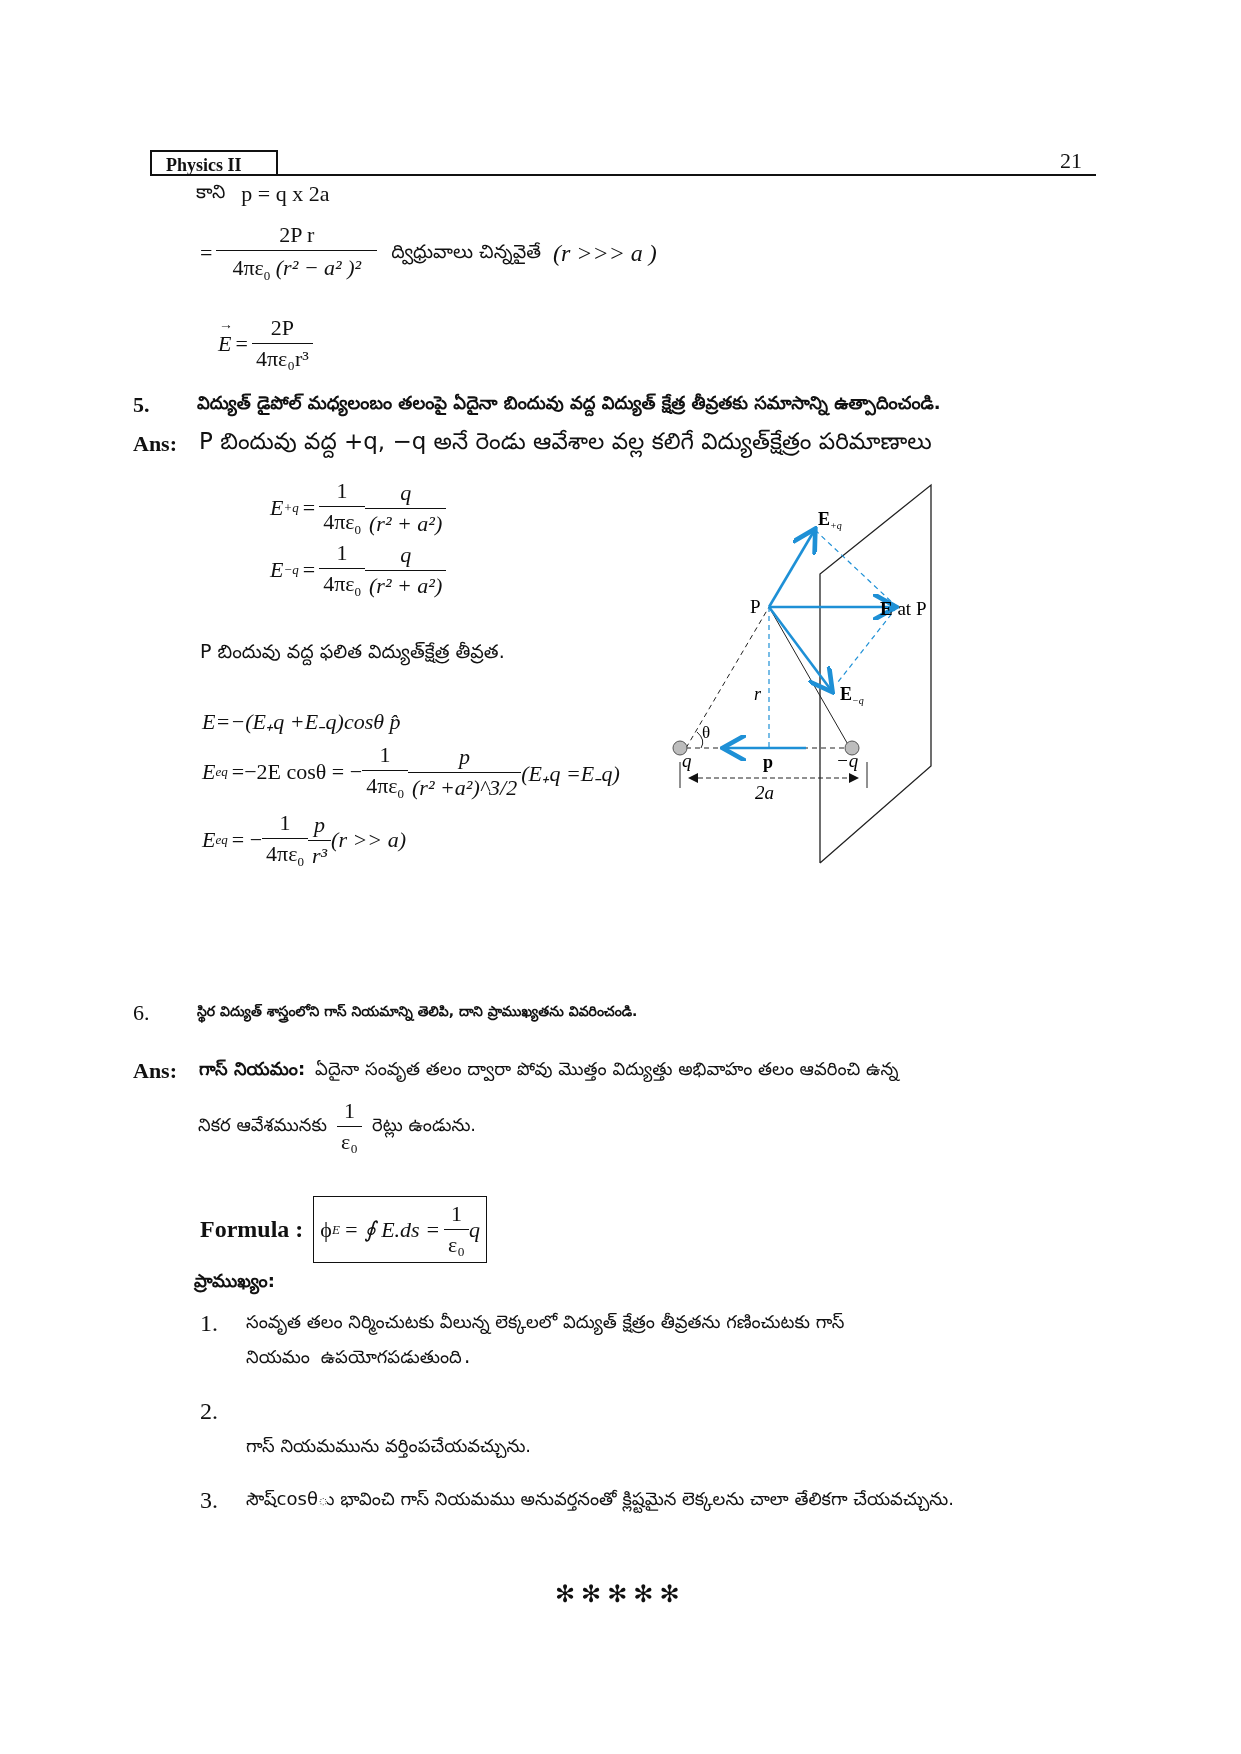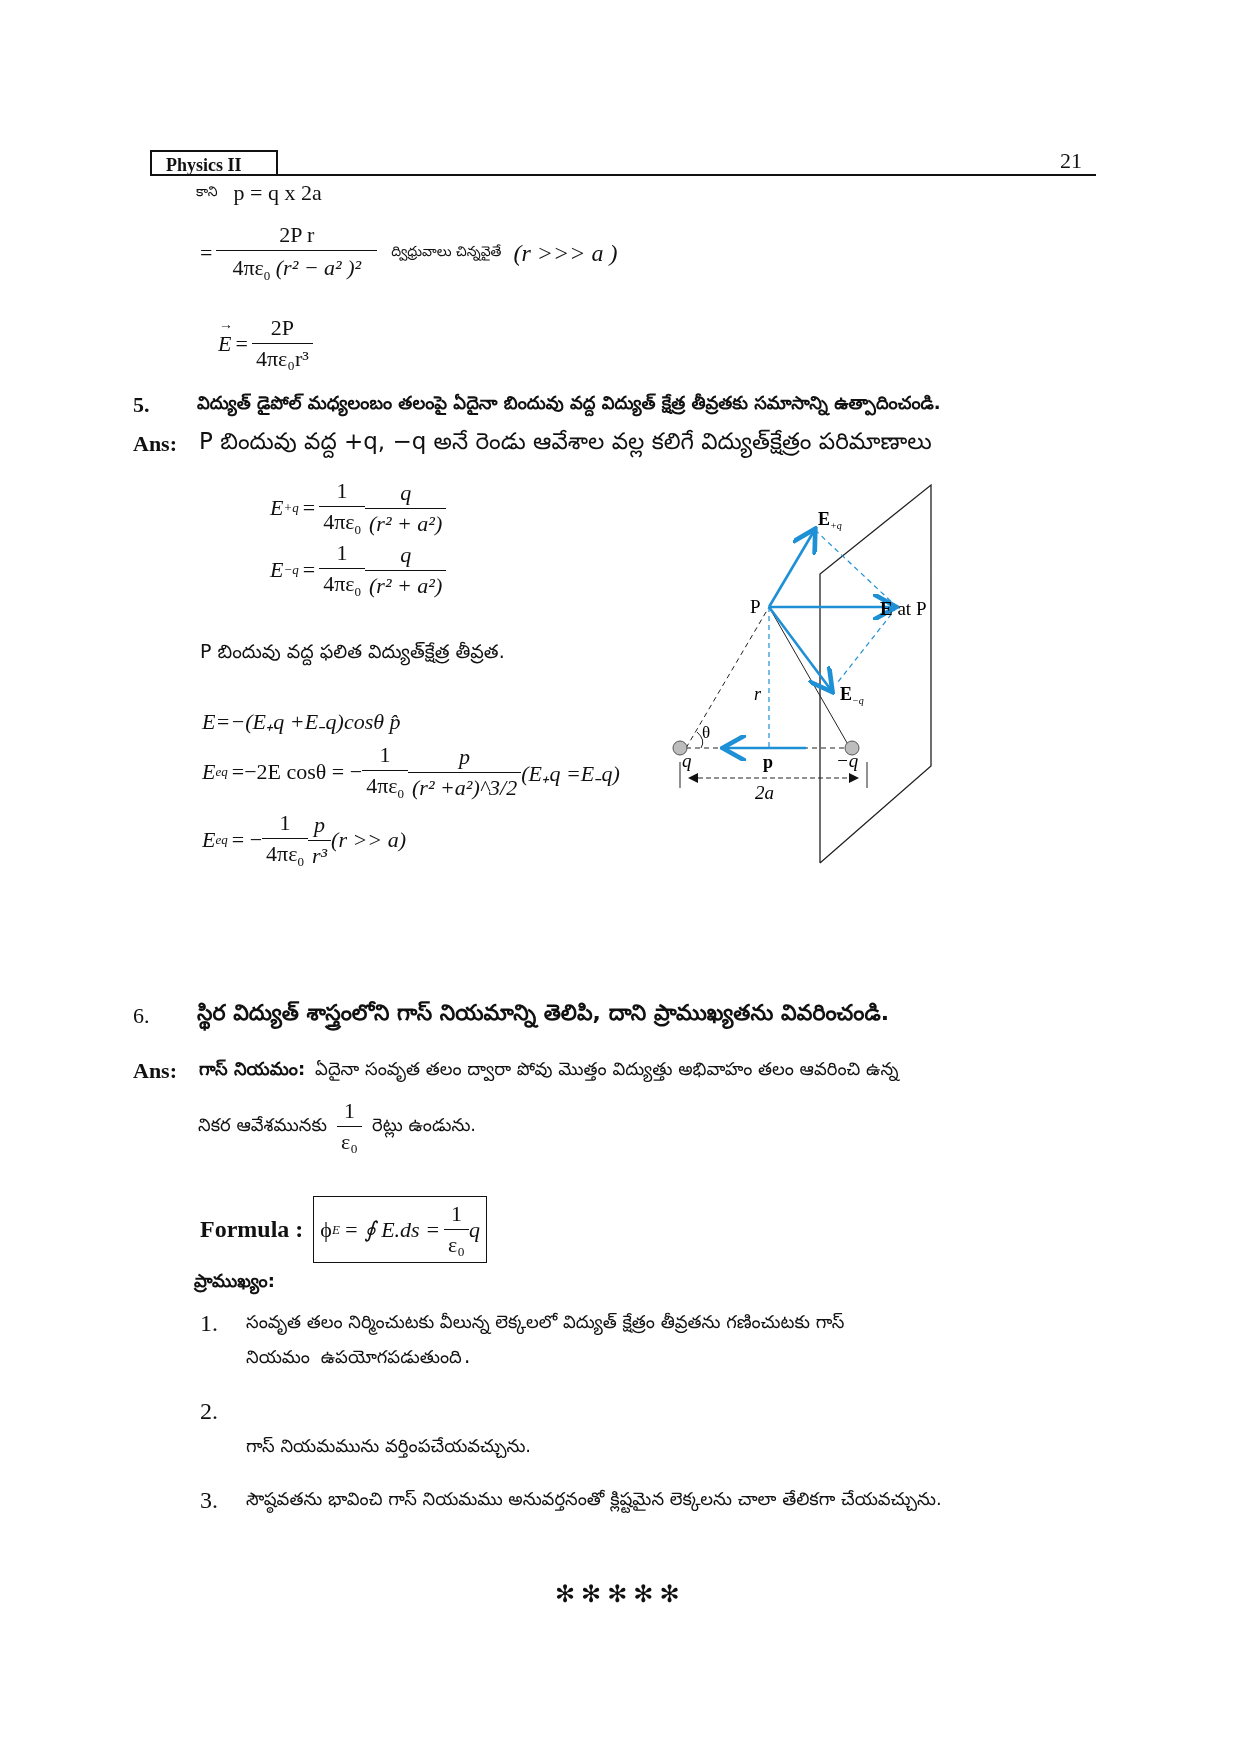--- a/index.html
+++ b/index.html
@@ -4,21 +4,21 @@
 <style>
   html, body { margin: 0; padding: 0; background: #ffffff; }
   body { width: 1241px; height: 1754px; position: relative; overflow: hidden;
          font-family: "Liberation Serif", serif; color: #111; }
   .abs { position: absolute; }
   .header-box { left: 150px; top: 150px; width: 124px; height: 26px; border: 2px solid #111;
                 font-family: "Liberation Serif", serif; font-weight: bold; font-size: 18px;
                 line-height: 26px; padding-left: 14px; box-sizing: border-box; width: 128px; }
   .header-line { left: 276px; top: 174px; width: 820px; height: 2px; background: #111; }
   .page-num { left: 1060px; top: 148px; font-size: 22px; }
-  .t { font-family: "DejaVu Sans", sans-serif; font-size: 14px; }
+  .t { font-family: "DejaVu Sans", sans-serif; font-size: 19px; }
   .m { font-family: "Liberation Serif", serif; font-size: 22px; }
   .mi { font-family: "Liberation Serif", serif; font-style: italic; font-size: 22px; }
   .bold { font-weight: bold; }
   .frac { display: inline-flex; flex-direction: column; align-items: center; vertical-align: middle; }
   .frac .num { padding: 0 4px 2px; }
   .frac .den { border-top: 1.5px solid #111; padding: 2px 4px 0; }
   .sub { font-size: 13px; vertical-align: -5px; }
   .row { display: flex; align-items: center; white-space: nowrap; }
   .qnum { font-family: "Liberation Serif", serif; font-weight: bold; font-size: 22px; }
   .ans { font-family: "Liberation Serif", serif; font-weight: bold; font-size: 22px; }
@@ -175,21 +175,21 @@
   <text x="42" y="268" font-family="Liberation Serif, serif" font-size="17">θ</text>
   <text x="22" y="297" font-family="Liberation Serif, serif" font-style="italic" font-size="19">q</text>
   <text x="103" y="298" font-family="Liberation Serif, serif" font-weight="bold" font-size="18">p</text>
   <text x="176" y="297" font-family="Liberation Serif, serif" font-style="italic" font-size="19">−q</text>
   <text x="180" y="230" font-family="Liberation Serif, serif" font-weight="bold" font-size="18"><tspan>E</tspan><tspan font-size="10" font-weight="normal" font-style="italic" dy="4">−q</tspan></text>
   <text x="95" y="329" font-family="Liberation Serif, serif" font-style="italic" font-size="19">2a</text>
 </svg>
 
 <div class="abs row" style="left:133px; top:1000px;">
   <span class="m" style="width:64px; font-size:22px;">6.</span>
-  <span class="t bold" style="font-size:22px;">స్థిర విద్యుత్ శాస్త్రంలోని గాస్ నియమాన్ని తెలిపి, దాని ప్రాముఖ్యతను వివరించండి.</span>
+  <span class="t bold" style="font-size:14px;">స్థిర విద్యుత్ శాస్త్రంలోని గాస్ నియమాన్ని తెలిపి, దాని ప్రాముఖ్యతను వివరించండి.</span>
 </div>
 
 <div class="abs row" style="left:133px; top:1058px;">
   <span class="ans" style="width:66px;">Ans:</span>
   <span class="t bold" style="font-size:18px; margin-right:10px;text-align:center;">గాస్ నియమం:</span>
   <span class="t" style="font-size:18px;">ఏదైనా సంవృత తలం ద్వారా పోవు మొత్తం విద్యుత్తు అభివాహం తలం ఆవరించి ఉన్న</span>
 </div>
 
 <div class="abs row" style="left:198px; top:1098px;">
   <span class="t" style="font-size:18px; margin-right:10px;">నికర ఆవేశమునకు</span>
@@ -225,17 +225,17 @@
 </div>
 <div class="abs" style="left:200px; top:1398px;">
   <div class="row">
       <span class="m" style="width:46px; font-size:24px;">2.</span>
     </div>
   <div class="t" style="font-size:18px; margin-left:46px; margin-top:10px;">గాస్ నియమమును వర్తింపచేయవచ్చును.</div>
 </div>
 <div class="abs" style="left:200px; top:1487px;">
   <div class="row">
       <span class="m" style="width:46px; font-size:24px;">3.</span>
-      <span class="t" style="font-size:18px;"> సౌష్ఠవతను భావించి గాస్ నియమము అనువర్తనంతో క్లిష్టమైన లెక్కలను చాలా తేలికగా చేయవచ్చును.</span>
+      <span class="t" style="font-size:18px;"> సౌష్cosθు భావించి గాస్ నియమము అనువర్తనంతో క్లిష్టమైన లెక్కలను చాలా తేలికగా చేయవచ్చును.</span>
     </div>
 </div>
 
 <div class="abs stars" style="left:555px; top:1580px;">✻✻✻✻✻</div>
 
 </body></html>

